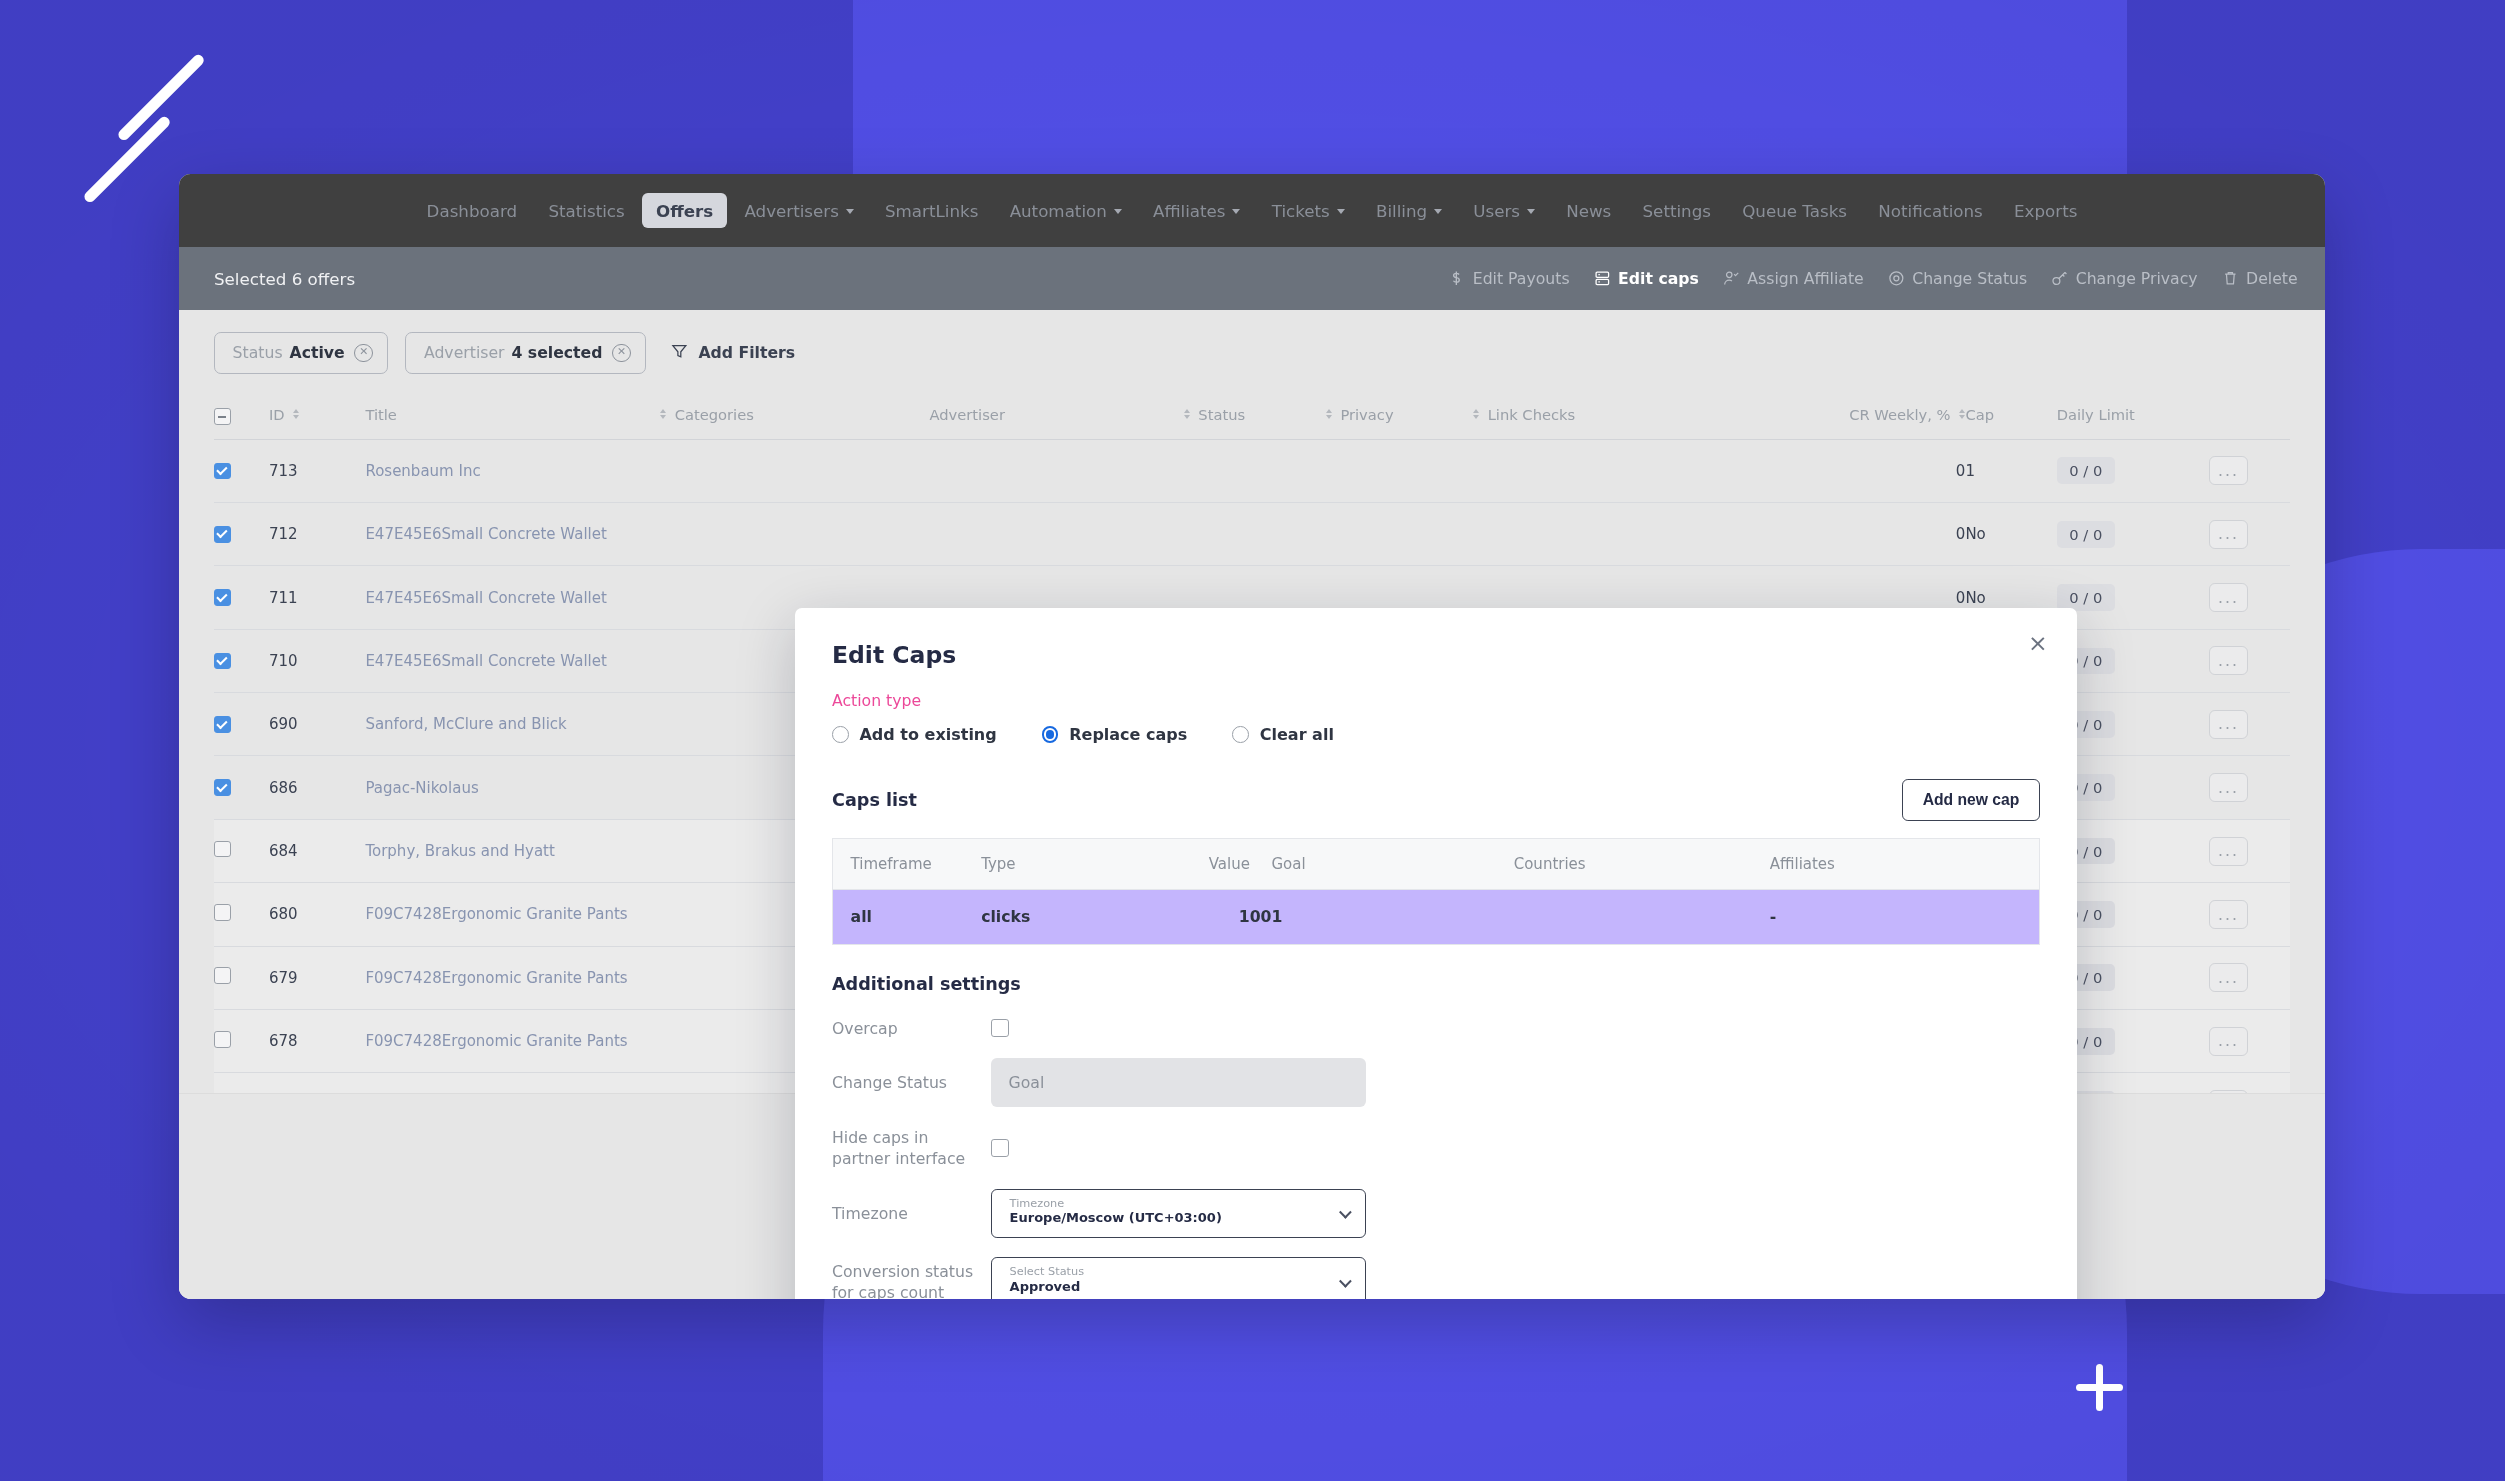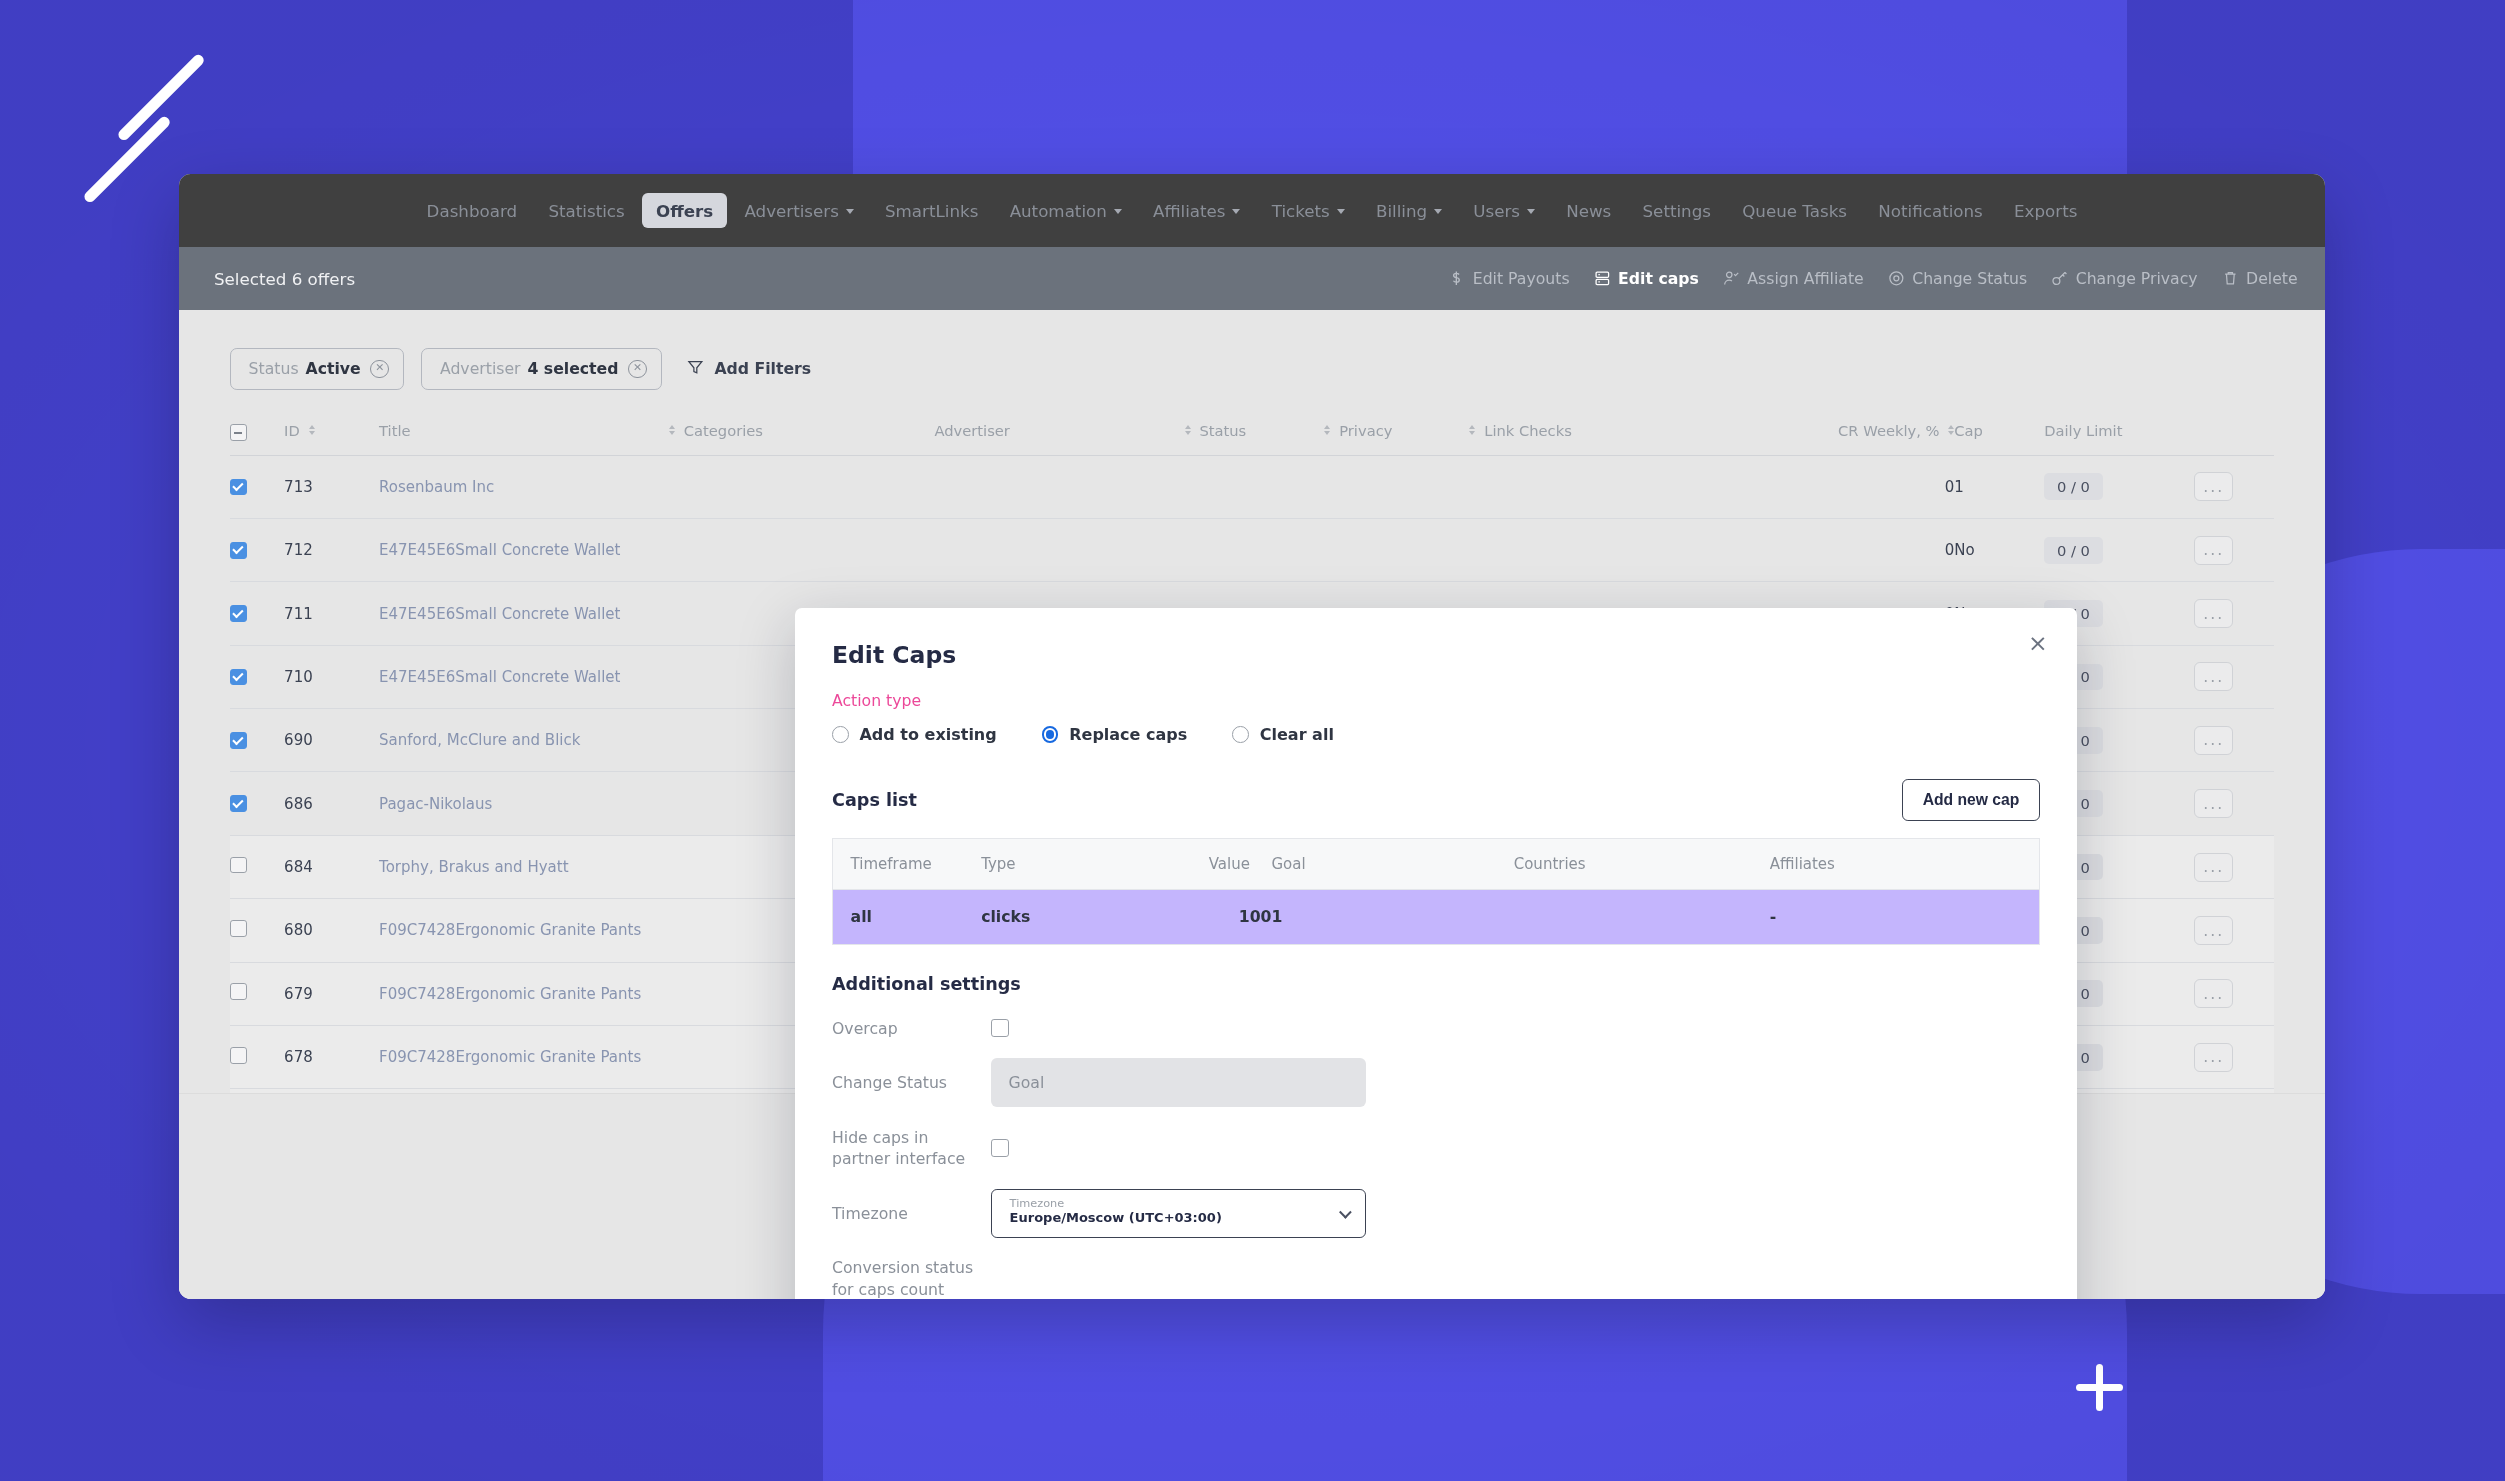--- a/index.html
+++ b/index.html
@@ -157,21 +157,21 @@
     white-space: nowrap;
   }
   .sel-action.enabled { color: #ffffff; font-weight: 600; }
   .sel-ico { width: 16.7px; height: 16.7px; display:inline-block; flex:0 0 auto; }
   .sel-ico svg { display:block; width:100%; height:100%; }
 
   
   .content {
     background: #e6e6e6;
     height: calc(100% - 135px);
-    padding: 16px;
+    padding: 0;
   }
 
   
   .filters {
     display: flex;
     align-items: center;
     gap: 17.6px;
     padding: 21.6px 35px 19.6px 35px;
   }
   .chip {
@@ -909,19 +909,26 @@
           <div class="select-box">
             <div class="select-cap">Timezone</div>
             <div class="select-val">Europe/Moscow (UTC+03:00)</div>
             <span class="select-arrow"></span>
           </div>
         </div>
       </div>
 
       <div class="setting-row">
         <div class="setting-label">Conversion status for caps count</div>
+        <div class="setting-ctl">
+          <div class="select-box">
+            <div class="select-cap">Select Status</div>
+            <div class="select-val">Approved</div>
+            <span class="select-arrow"></span>
+          </div>
+        </div>
       </div>
 
     </div>
   </div>
 
 </div>
 
 
 </body></html>

